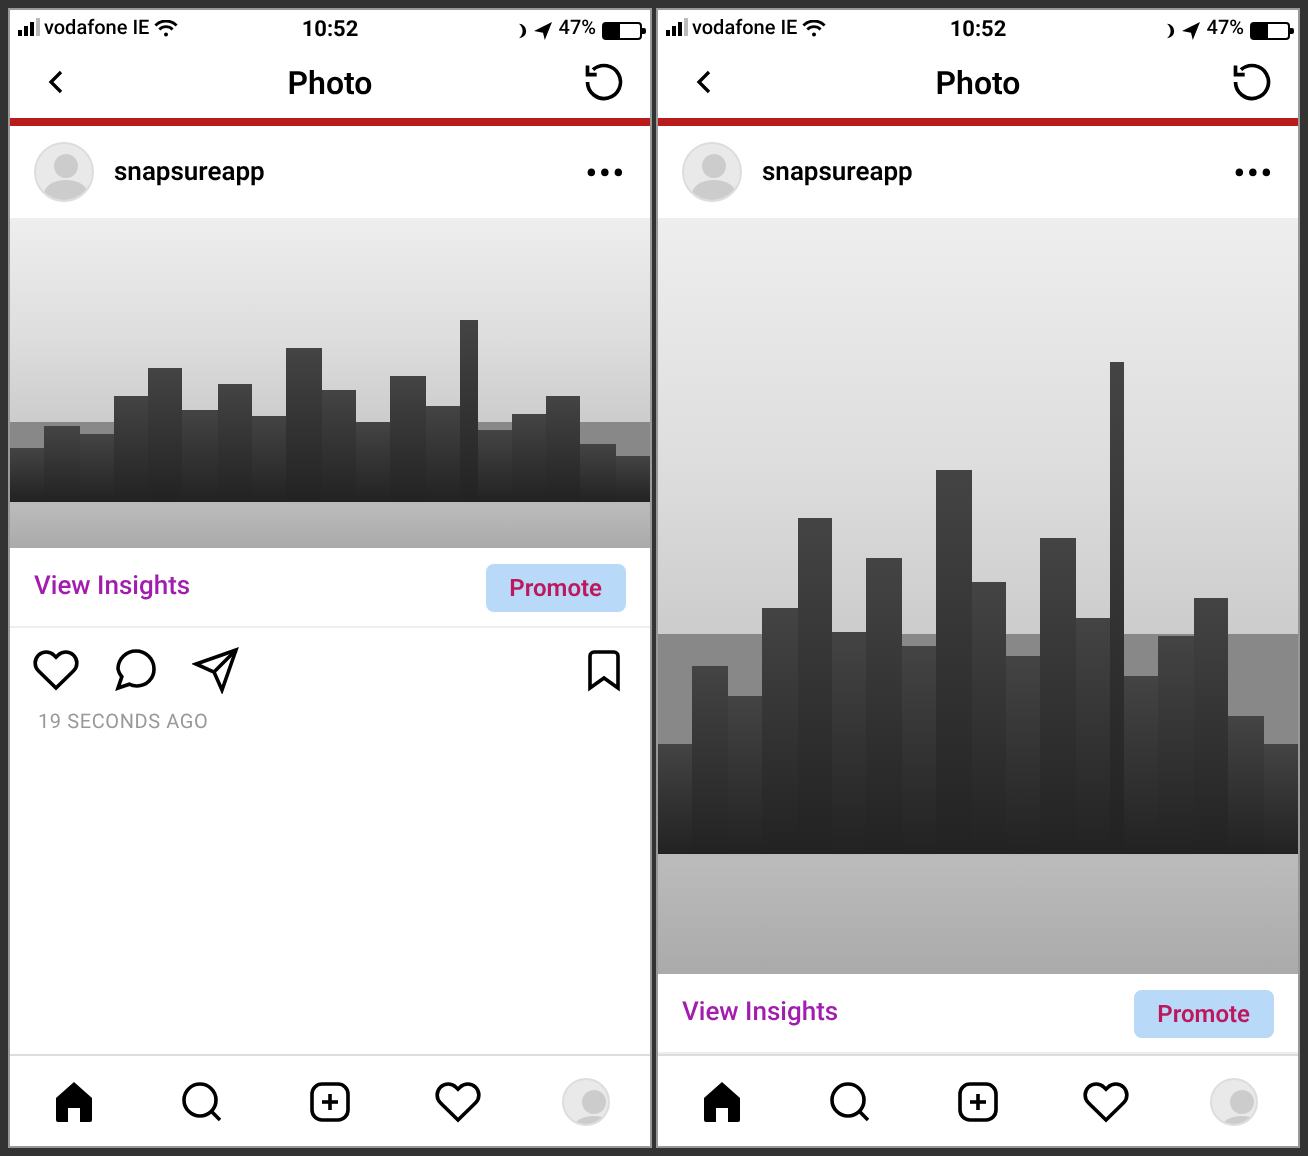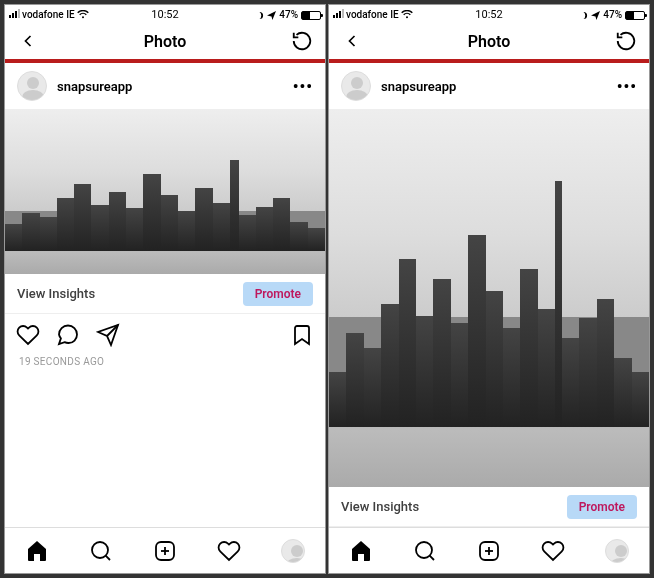--- a/index.html
+++ b/index.html
@@ -30,21 +30,21 @@
     font-size: 10px;
     font-weight: 500;
     background: #fff;
   }
   .status-left { display: flex; align-items: center; gap: 2px; }
   .status-right { display: flex; align-items: flex-end; gap: 3px; }
   .status-center {
     position: absolute;
     left: 50%;
     transform: translateX(-50%);
-    font-weight: 400;
+    font-weight: 700;
     font-size: 11px;
   }
   .signal-dots {
     display: flex;
     gap: 1px;
     align-items: flex-end;
     height: 8px;
   }
   .signal-dots span {
     width: 2px;
@@ -173,21 +173,21 @@
   .b { background:linear-gradient(#444,#222); flex:1; }
   .insights-bar {
     height:40px;
     display:flex;
     align-items:center;
     justify-content:space-between;
     padding:0 12px;
     border-bottom:1px solid #eee;
   }
   .insights-link {
-    color:#404040;
+    color:#a21caf;
     font-size:13px;
     font-weight:500;
   }
   .promote-btn {
     background:#b8d9f7;
     color:#be185d;
     font-size:12px;
     font-weight:600;
     padding:5px 12px;
     border-radius:4px;

